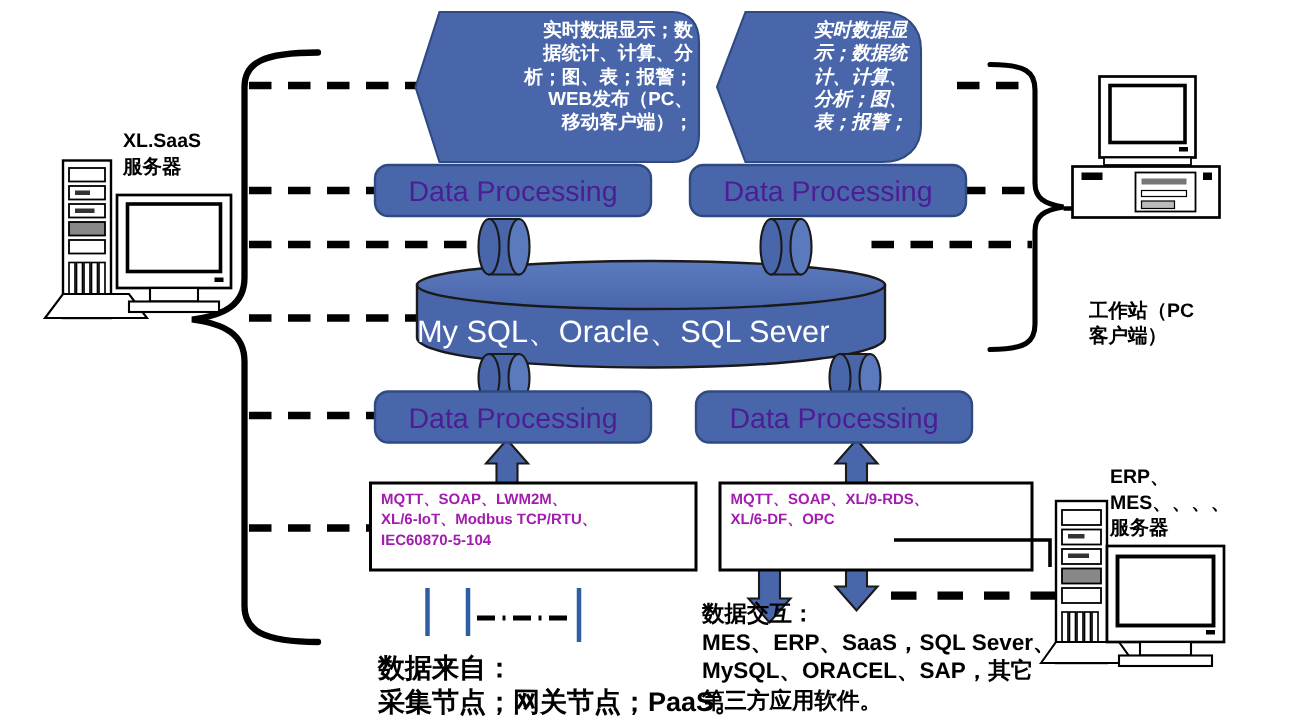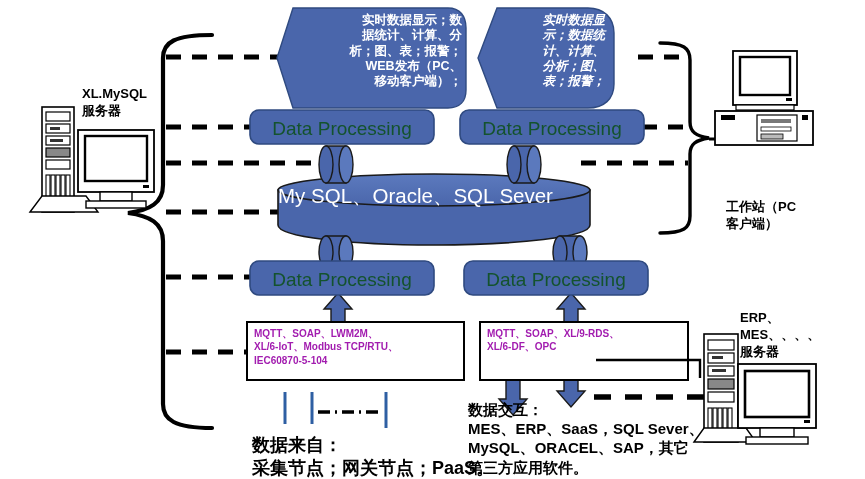--- a/index.html
+++ b/index.html
@@ -7,21 +7,21 @@
        font-family:"Liberation Sans","DejaVu Sans",sans-serif;}
   #stage{position:relative;width:865px;height:479px;background:#fff;}
   #svgroot{position:absolute;left:0;top:0;width:865px;height:479px;}
 
   .txt{position:absolute;white-space:pre;line-height:1.22;}
 
   
   .bubble-text{color:#ffffff;font-weight:700;font-size:12.5px;letter-spacing:0px;text-align:right;}
 
   
-  .proc-label{color:#14532d;font-size:19px;font-weight:400;
+  .proc-label{color:#4c1d95;font-size:19px;font-weight:400;
               text-align:center;width:100%;}
 
   
   .db-label{color:#ffffff;font-size:20.5px;text-align:center;width:100%;}
 
   
   .proto-text{color:#a21caf;font-size:10px;line-height:1.33;font-weight:bold;}
 
   
   .cap{color:#000000;font-weight:700;font-size:18px;line-height:1.3;}
@@ -222,37 +222,37 @@
 示；数据统
 计、计算、
 分析；图、
 表；报警；</div>
 
   <div class="txt proc-label" style="left:250px;top:117px;width:184px;">Data Processing</div>
   <div class="txt proc-label" style="left:460px;top:117px;width:184px;">Data Processing</div>
   <div class="txt proc-label" style="left:250px;top:268px;width:184px;">Data Processing</div>
   <div class="txt proc-label" style="left:464px;top:268px;width:184px;">Data Processing</div>
 
-  <div class="txt db-label" style="left:278px;top:183px;width:268px;">My SQL、Oracle、SQL Sever</div>
+  <div class="txt db-label" style="left:278px;top:209px;width:268px;">My SQL、Oracle、SQL Sever</div>
 
   <div class="txt proto-text" style="left:254px;top:327px;width:210px;">MQTT、SOAP、LWM2M、
 XL/6-IoT、Modbus TCP/RTU、
 IEC60870-5-104</div>
   <div class="txt proto-text" style="left:487px;top:327px;width:200px;">MQTT、SOAP、XL/9-RDS、
 XL/6-DF、OPC</div>
 
   <div class="txt cap" style="left:252px;top:434px;">数据来自：
 采集节点；网关节点；PaaS。</div>
 
   <div class="txt cap-sm" style="left:468px;top:400px;">数据交互：
 MES、ERP、SaaS，SQL Sever、
 MySQL、ORACEL、SAP，其它
 第三方应用软件。</div>
 
-  <div class="txt dev-label" style="left:82px;top:86px;">XL.MySQL
+  <div class="txt dev-label" style="left:82px;top:86px;">XL.SaaS
 服务器</div>
 
   <div class="txt dev-label" style="left:726px;top:155px;margin-top:44px;">工作站（PC
 客户端）</div>
 
   <div class="txt dev-label" style="left:740px;top:310px;">ERP、
 MES、、、、
 服务器</div>
 
 </div>

